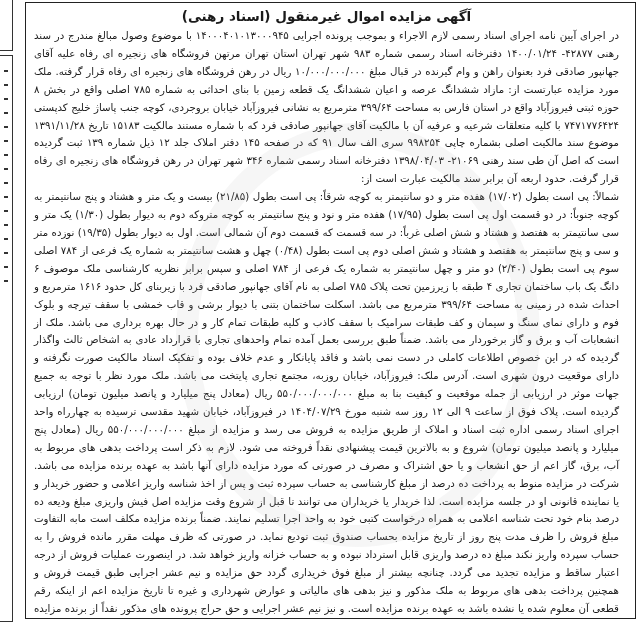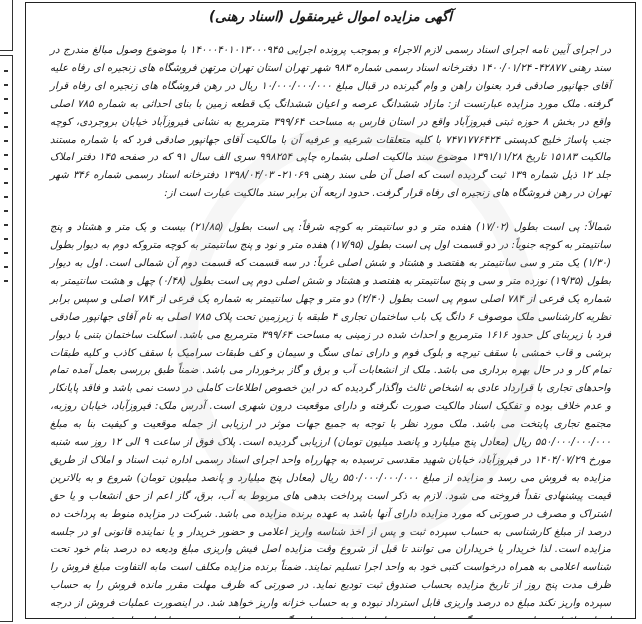--- a/index.html
+++ b/index.html
@@ -52,24 +52,23 @@
     }
     .notice {
       position: absolute;
       left: 25px;
       top: 2px;
       width: 611px;
       height: 617px;
       border: 1.5px solid #222;
       box-sizing: border-box;
       direction: rtl;
-      padding: 4px 8px 0 8px;
+      padding: 4px 16px 0 8px;
       background: #fff;
       overflow: hidden;
-      font-style: italic;
     }
     .watermark {
       position: absolute;
       left: 150px;
       top: 120px;
       width: 320px;
       height: 380px;
       border-radius: 50%;
       border: 22px solid rgba(180,180,180,0.12);
       pointer-events: none;
@@ -89,21 +88,21 @@
       text-align: center;
       font-weight: bold;
       font-size: 13.5px;
       line-height: 18px;
       margin: 0 0 2px 0;
     }
     .body-text {
       font-size: 10.2px;
       line-height: 17.9px;
       text-align: justify;
-      margin: 16px;
+      margin: 0;
     }
   </style>
 </head>
 <body>
 
 <div class="left-strip">
   <div class="box1"></div>
   <div class="box2"></div>
   <div class="dots"></div>
 </div>

